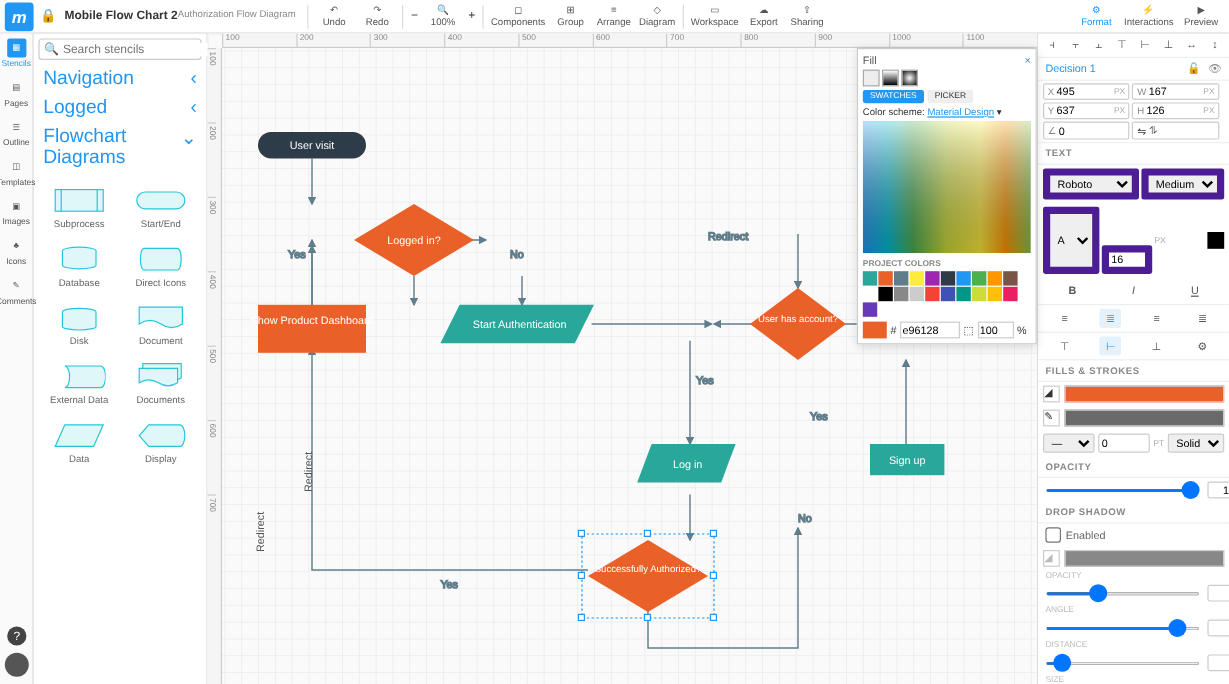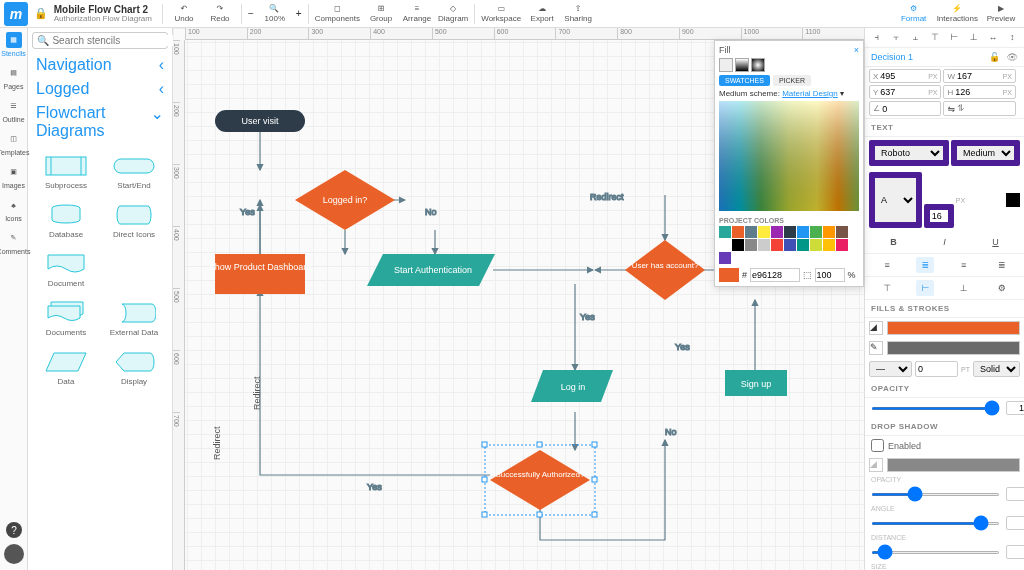--- a/index.html
+++ b/index.html
@@ -1,20 +1,20 @@
 <!DOCTYPE html>
 <html><head>
 <meta charset="utf-8">
 <style>
 *{box-sizing:border-box;margin:0;padding:0;font-family:Arial,sans-serif}
 body{width:1024px;height:570px;overflow:hidden;background:#fff;font-size:10px;color:#333}
 .top-bar{height:28px;display:flex;align-items:center;border-bottom:1px solid #ddd;padding:0 4px}
 .logo{width:24px;height:24px;background:#2196f3;color:#fff;border-radius:3px;display:flex;align-items:center;justify-content:center;font-style:italic;font-weight:bold;font-size:14px;margin-right:6px}
 .lock{color:#e96128;margin-right:6px;font-size:11px}
-.doc-info{display:flex;flex-direction:column;line-height:1.1;margin-right:10px}
+.doc-info{display:flex;flex-direction:row;line-height:1.1;margin-right:10px}
 .doc-title{font-weight:bold;font-size:10px}
 .doc-sub{font-size:8px;color:#888}
 .tool-group{display:flex;align-items:center;gap:6px;margin:0 6px}
 .tool-btn{display:flex;flex-direction:column;align-items:center;gap:1px;color:#555;font-size:8px;cursor:pointer;min-width:30px}
 .divider{width:1px;height:20px;background:#ddd}
 .spacer{flex:1}
 .right-tools{display:flex;gap:8px;margin-right:4px}
 .right-tools .tool-btn.active{color:#2196f3}
 
 .main{display:flex;height:542px}
@@ -245,38 +245,45 @@
             <svg class="sv">
               <ellipse cx="8" cy="13" rx="3" ry="9" fill="#e0f7fa" stroke="#26c6da"></ellipse>
               <path d="M8 4 h28 a3 9 0 0 1 0 18 H8" fill="#e0f7fa" stroke="#26c6da"></path>
             </svg>
             <span class="shape-label">Direct Icons</span>
           </div>
       </div>
       <div class="shape-row">
         <div class="shape-cell">
             <svg class="sv">
+              <ellipse cx="22" cy="20" rx="14" ry="3" fill="#e0f7fa" stroke="#26c6da"></ellipse>
+              <path d="M8 20 V8 a14 3 0 0 1 28 0 v12" fill="#e0f7fa" stroke="#26c6da"></path>
+            </svg>
+            <span class="shape-label">Disk</span>
+          </div>
+        <div class="shape-cell">
+            <svg class="sv">
               <path d="M4 4 h36 v14 q-9 6 -18 0 t-18 0 z" fill="#e0f7fa" stroke="#26c6da"></path>
             </svg>
             <span class="shape-label">Document</span>
           </div>
       </div>
       <div class="shape-row">
+        <div class="shape-cell">
+            <svg class="sv">
+              <path d="M10 4 h30 a4 9 0 0 1 0 18 H10 a4 9 0 0 0 0 -18 z" fill="#e0f7fa" stroke="#26c6da"></path>
+            </svg>
+            <span class="shape-label">External Data</span>
+          </div>
         <div class="shape-cell">
             <svg class="sv">
               <path d="M7 2 h32 v12 q-8 5 -16 0 t-16 0 z" fill="#e0f7fa" stroke="#26c6da"></path>
               <path d="M4 6 h32 v12 q-8 5 -16 0 t-16 0 z" fill="#e0f7fa" stroke="#26c6da"></path>
             </svg>
             <span class="shape-label">Documents</span>
-          </div>
-        <div class="shape-cell">
-            <svg class="sv">
-              <path d="M10 4 h30 a4 9 0 0 1 0 18 H10 a4 9 0 0 0 0 -18 z" fill="#e0f7fa" stroke="#26c6da"></path>
-            </svg>
-            <span class="shape-label">External Data</span>
           </div>
       </div>
       <div class="shape-row">
         <div class="shape-cell">
             <svg class="sv">
               <polygon points="10,4 42,4 34,22 2,22" fill="#e0f7fa" stroke="#26c6da"></polygon>
             </svg>
             <span class="shape-label">Data</span>
           </div>
         <div class="shape-cell">
@@ -385,21 +392,21 @@
         </div>
       <div class="grad-row">
         <span class="g" style="background:#eee"></span>
         <span class="g" style="background:linear-gradient(#fff,#000)"></span>
         <span class="g" style="background:radial-gradient(#fff,#000)"></span>
       </div>
       <div class="tabs">
         <span class="active">SWATCHES</span>
         <span>PICKER</span>
       </div>
-      <div class="scheme"><span>Medium scheme:</span> <a>Material Design</a> ▾</div>
+      <div class="scheme"><span>Color scheme:</span> <a>Material Design</a> ▾</div>
       <svg class="palette" viewBox="0 0 140 110" preserveAspectRatio="none">
         <defs>
           <linearGradient id="hue" x1="0" y1="0" x2="1" y2="0">
               <stop offset="0" stop-color="#2196f3"></stop>
               <stop offset=".15" stop-color="#00bcd4"></stop>
               <stop offset=".3" stop-color="#4caf50"></stop>
               <stop offset=".5" stop-color="#cddc39"></stop>
               <stop offset=".7" stop-color="#ffeb3b"></stop>
               <stop offset=".85" stop-color="#ff9800"></stop>
               <stop offset="1" stop-color="#8bc34a"></stop>
@@ -492,21 +499,21 @@
         </div>
       <div class="xybox"><span>⇋</span>&nbsp;<span>⥮</span></div>
     </div>
     <div class="sec-h">TEXT</div>
     <div class="font-row">
       <select style="flex:2"><option>Roboto</option></select>
       <select style="flex:1"><option>Medium</option></select>
     </div>
     <div class="font-row">
       <select style="flex:1"><option>A</option></select>
-      <input style="width: 30px; margin-top: 32px;" value="16">
+      <input style="width: 42px; margin-top: 32px;" value="16">
         <span style="align-self:center;color:#aaa;font-size:7px">PX</span>
       <span style="flex:1"></span>
       <span style="width:14px;height:14px;background:#000;align-self:center"></span>
     </div>
     <div class="btnrow">
       <span>
           <b>B</b>
         </span>
       <span>
           <i>I</i>

